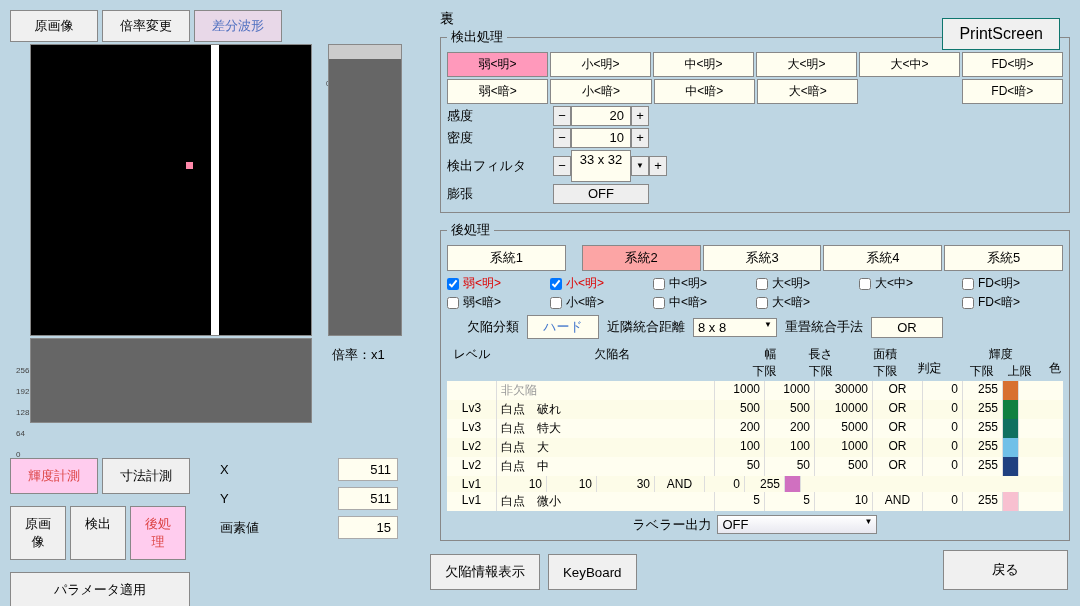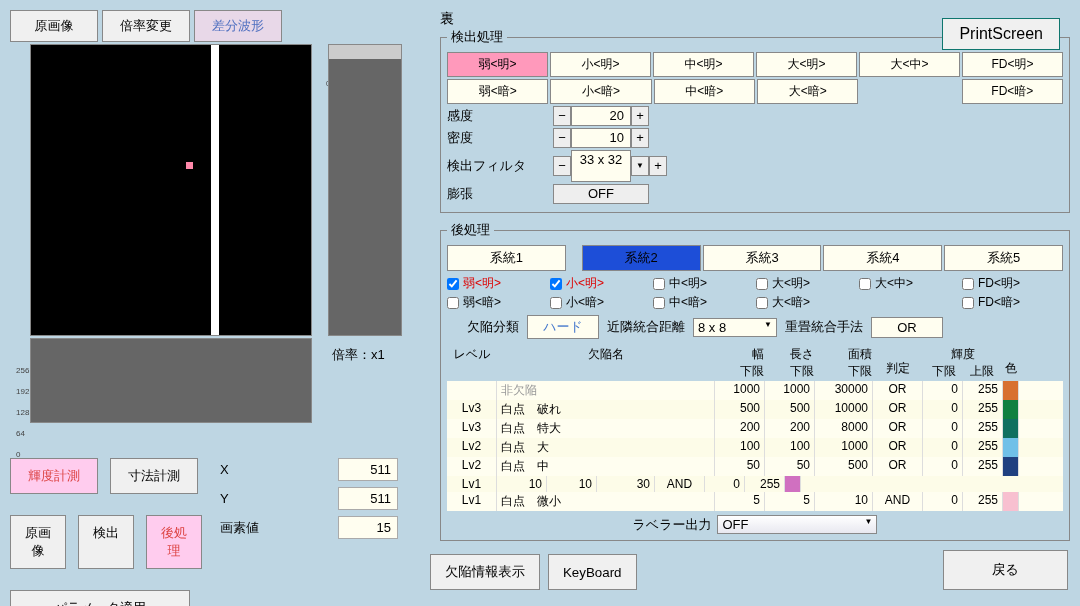--- a/index.html
+++ b/index.html
@@ -13,21 +13,21 @@
 .side-graph::before { content: ""; position: absolute; left: 0; right: 0; top: 0; height: 14px; background: #ccc; }
 .side-ticks { position: absolute; left: 316px; top: 36px; font-size: 7px; color: #444; width: 80px; }
 .side-ticks span { display: inline-block; width: 14px; }
 .bottom-graph { position: absolute; left: 30px; top: 338px; width: 282px; height: 85px; background: #666; border: 1px solid #888; }
 .bottom-ticks { position: absolute; left: 6px; top: 335px; font-size: 8px; color: #444; margin-top: 28px; }
 .bottom-ticks div { height: 21px; }
 .zoom-label { position: absolute; left: 322px; top: 346px; }
 .vert-line { position: absolute; left: 180px; top: 0; width: 8px; height: 100%; background: #fff; }
 .pink-dot { position: absolute; left: 155px; top: 117px; width: 7px; height: 7px; background: #f8a; }
 .bottom-left { position: absolute; left: 10px; top: 458px; }
-.bl-row { display: flex; gap: 12px; margin-bottom: 21px; border-radius: 16px; }
+.bl-row { display: flex; gap: 4px; margin-bottom: 12px; border-radius: 16px; }
 .bl-btn { border: 1px solid #888; padding: 8px 10px; width: 88px; text-align: center; background: #f0f0f0; cursor: pointer; }
 .bl-btn.active-red { color: #d44; background: #fce; }
 .bl-btn.active-pink { background: #fce; }
 .param-btn { width: 180px; }
 .luminance-info { position: absolute; left: 208px; top: 458px; }
 .li-row { display: flex; align-items: center; margin-bottom: 6px; }
 .li-label { width: 60px; padding-left: 12px; }
 .li-val { width: 60px; text-align: right; background: #fffef0; border: 1px solid #aaa; padding: 3px 6px; margin-left: 70px; }
 .right-panel { position: absolute; left: 440px; top: 10px; right: 10px; }
 .print-btn { position: absolute; right: 10px; top: 8px; background: #f0f0f0; border: 1px solid #0f766e; padding: 6px 16px; font-size: 16px; cursor: pointer; }
@@ -38,32 +38,32 @@
 .det-btn.sel { background: #f9b; }
 .det-btn.empty { background: transparent; border: none; cursor: default; }
 .param-row { display: flex; align-items: center; margin-bottom: 2px; }
 .param-label { width: 106px; }
 .spin-btn { width: 18px; height: 20px; border: 1px solid #888; background: #eee; cursor: pointer; text-align: center; line-height: 18px; }
 .spin-val { width: 60px; height: 20px; border: 1px solid #888; background: #fffef0; text-align: right; padding-right: 6px; line-height: 18px; padding-left: 16px; }
 .spin-sel { width: 60px; height: 32px; border: 1px solid #888; background: #fffef0; text-align: center; line-height: 18px; }
 .off-btn { width: 96px; height: 20px; border: 1px solid #888; background: #eee; text-align: center; line-height: 18px; cursor: pointer; margin-left: 0; }
 .sys-row { display: flex; gap: 2px; margin-bottom: 4px; }
 .sys-btn { flex: 1; border: 1px solid #888; padding: 3px; text-align: center; background: #fffef0; cursor: pointer; }
-.sys-btn.sel { background: #1d4ed8; margin-left: 14px; }
+.sys-btn.sel { background: #fca5a5; margin-left: 14px; }
 .chk-row { display: flex; gap: 2px; margin-bottom: 2px; font-size: 12px; }
 .chk-cell { flex: 1; display: flex; align-items: center; gap: 4px; }
 .chk-cell input { width: 12px; height: 12px; }
 .chk-cell.sel span { color: #d00; }
 .post-param-row { display: flex; align-items: center; gap: 8px; margin-top: 4px; }
 .post-lbl { }
 .hard-btn { width: 72px; border: 1px solid #888; background: #fffef0; text-align: center; color: #47c; padding: 2px; cursor: pointer; }
 .post-sel { width: 84px; border: 1px solid #888; background: #fffef0; padding: 1px 4px; }
 .or-btn { width: 72px; border: 1px solid #888; background: #fffef0; text-align: center; padding: 2px; cursor: pointer; }
 .defect-table { margin-top: 6px; }
-.dt-head { display: flex; font-size: 12px; text-align: center; }
+.dt-head { display: flex; font-size: 12px; text-align: center; justify-content: space-between; }
 .dt-head > div { padding: 1px; }
 .dt-row { display: flex; background: #fffef0; font-size: 12px; }
 .dt-row > div { padding: 1px 4px; border-right: 1px solid #ddd; }
 .dt-row:nth-child(even) { background: #fdfce8; }
 .c-lvl { width: 50px; text-align: center; }
 .c-name { width: 218px; }
 .c-num { width: 50px; text-align: right; }
 .c-num2 { width: 58px; text-align: right; }
 .c-jud { width: 50px; text-align: center; }
 .c-lum { width: 40px; text-align: right; }
@@ -282,21 +282,21 @@
             <div class="c-jud">OR</div>
             <div class="c-lum">0</div>
             <div class="c-lum">255</div>
             <div class="c-col" style="background:#108040;"></div>
           </div>
           <div class="dt-row">
             <div class="c-lvl">Lv3</div>
             <div class="c-name">白点　特大</div>
             <div class="c-num">200</div>
             <div class="c-num">200</div>
-            <div class="c-num2">8000</div>
+            <div class="c-num2">5000</div>
             <div class="c-jud">OR</div>
             <div class="c-lum">0</div>
             <div class="c-lum">255</div>
             <div class="c-col" style="background:#107060;"></div>
           </div>
           <div class="dt-row">
             <div class="c-lvl">Lv2</div>
             <div class="c-name">白点　大</div>
             <div class="c-num">100</div>
             <div class="c-num">100</div>

